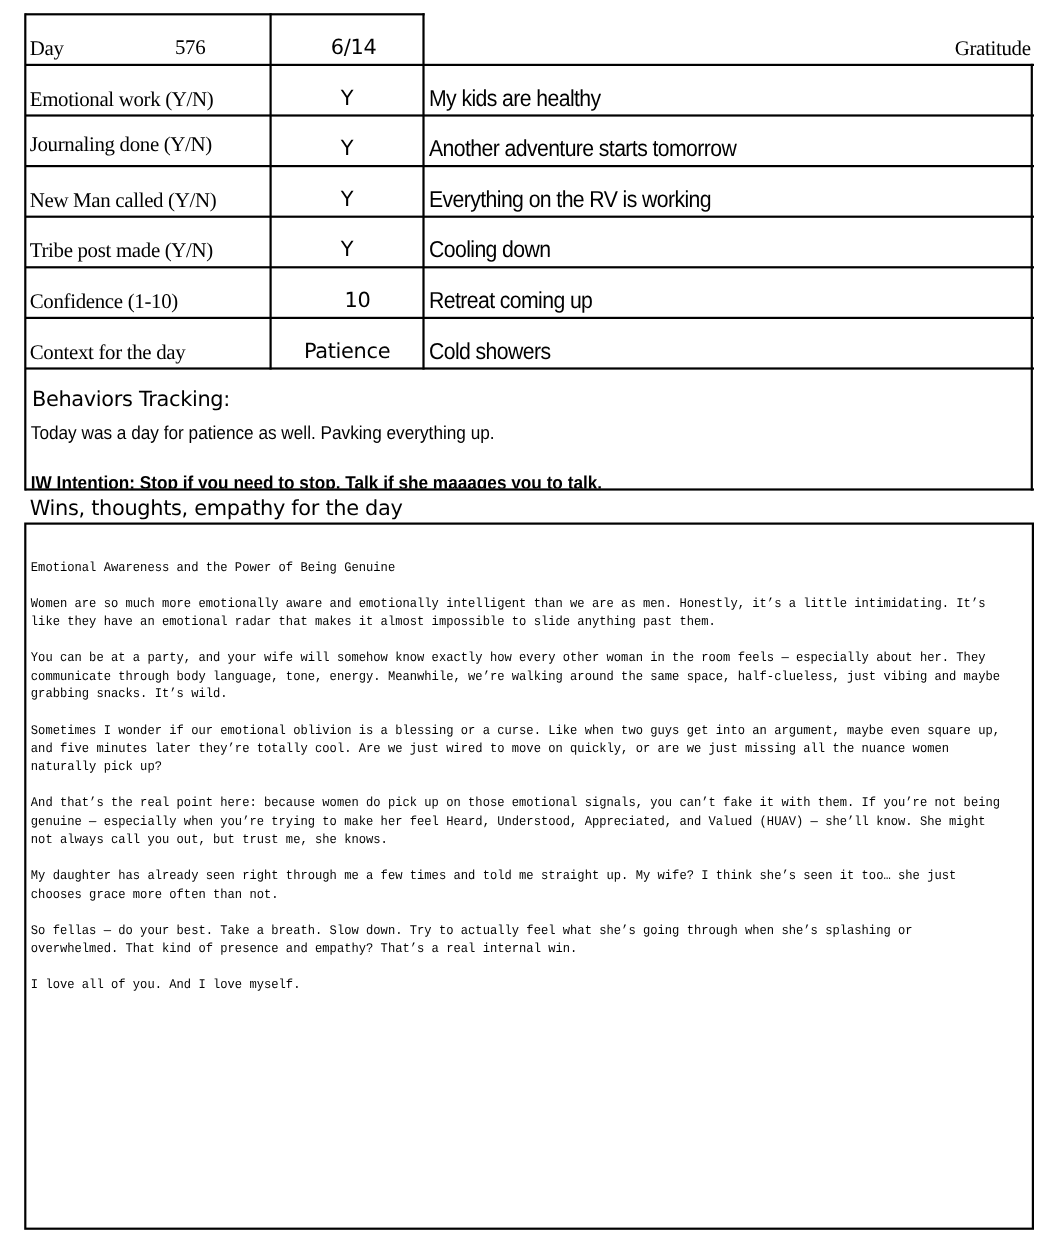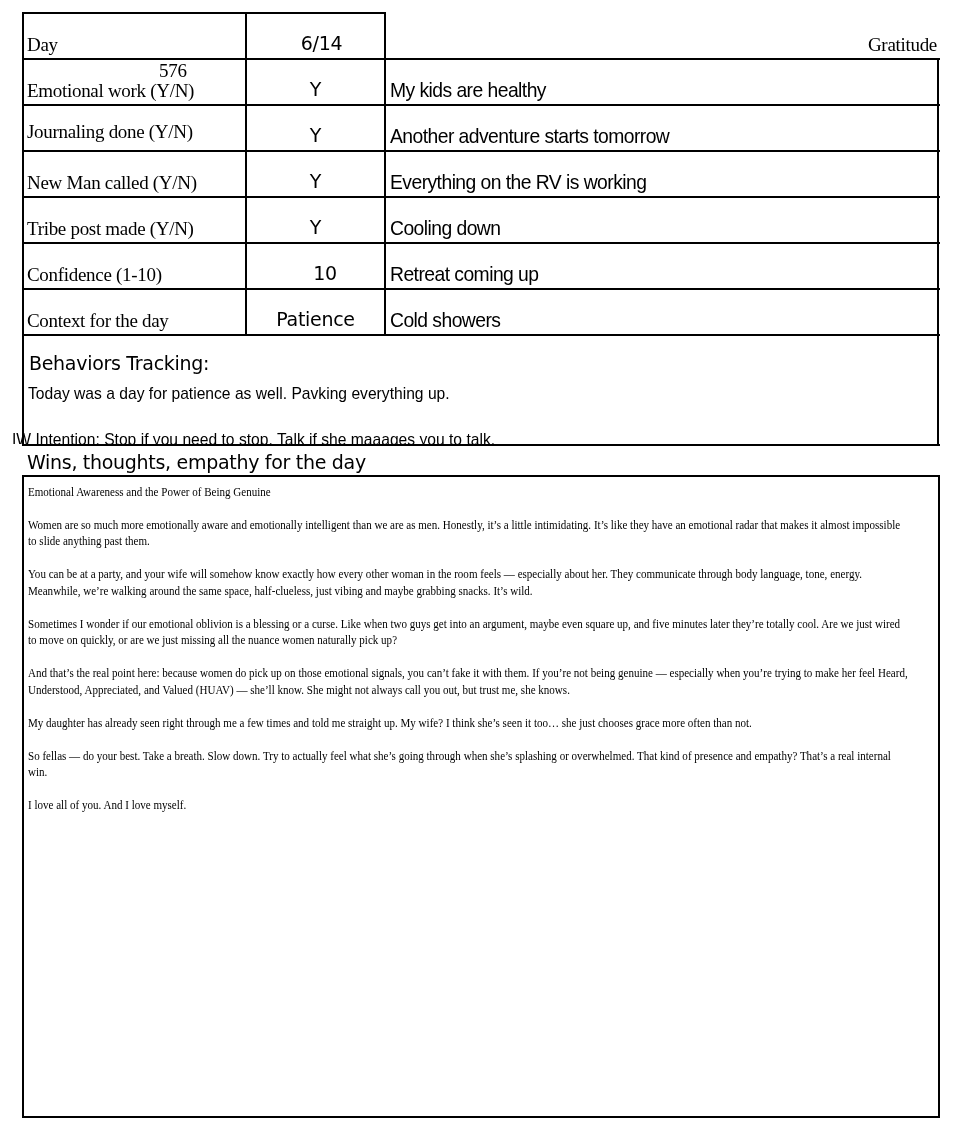--- a/index.html
+++ b/index.html
@@ -12,21 +12,21 @@
 
     .cell-text { position: absolute; white-space: nowrap; line-height: 1; }
     .label { font-family: Liberation Serif, serif; font-size: 19px; letter-spacing: -0.3px; }
     .val { font-family: "DejaVu Sans", sans-serif; font-size: 19px; text-align: center; letter-spacing: -0.3px; }
     .grat { font-family: "Liberation Sans", sans-serif; font-size: 21px; letter-spacing: -0.6px; transform: scaleX(0.92); transform-origin: left center; }
 
     .section-title { font-family: "DejaVu Sans", sans-serif; font-size: 19px; letter-spacing: -0.3px; white-space: nowrap; }
     .behavior-line { font-family: "Liberation Sans", sans-serif; font-size: 17px; white-space: nowrap; transform: scaleX(0.92); transform-origin: left center; }
 
     .wins-box { overflow: hidden; }
-    .wins-body { font-family: Liberation Serif, serif; font-size: 12px; line-height: 16.5px; padding: 7px 0 0 4px; white-space: normal; }
+    .wins-body { font-family: Liberation Mono, monospace; font-size: 12px; line-height: 16.5px; padding: 7px 0 0 4px; white-space: normal; margin-top: 24px; }
     .wins-body p { margin: 0 0 16.5px 0; width: 960px; transform: scaleX(0.92); transform-origin: left top; }
     .wins-body p.title { margin-bottom: 16px; }
   </style>
 </head>
 <body>
 
 <div>
 
   <div class="line-h" style="left:23px; top:12px; width:363px;"></div>
   <div class="line-h" style="left:23px; top:58px; width:917px;"></div>
@@ -37,21 +37,21 @@
   <div class="line-h" style="left:23px; top:288px; width:917px;"></div>
   <div class="line-h" style="left:23px; top:334px; width:917px;"></div>
   <div class="line-h" style="left:23px; top:444px; width:917px;"></div>
 
   <div class="line-v" style="left:22px; top:12px; height:434px;"></div>
   <div class="line-v" style="left:245px; top:12px; height:324px;"></div>
   <div class="line-v" style="left:384px; top:12px; height:324px;"></div>
   <div class="line-v" style="left:937px; top:58px; height:388px;"></div>
 
   <span class="cell-text label" style="left:27px; top:35px;">Day</span>
-  <span class="cell-text label" style="left:159px; top:34px;margin-top:27px;">576</span>
+  <span class="cell-text label" style="left:159px; top:34px;">576</span>
   <span class="cell-text val" style="left:247px; width:149px; top:34px;">6/14</span>
   <span class="cell-text label" style="left:386px; width:551px; top:35px; text-align:right;">Gratitude</span>
 
   <span class="cell-text label" style="left:27px; top:81px;">Emotional work  (Y/N)</span>
   <span class="cell-text val" style="left:247px; width:137px; top:80px;">Y</span>
   <span class="cell-text grat" style="left:390px; top:79px;">My kids are healthy</span>
 
   <span class="cell-text label" style="left:27px; top:122px;text-align:center;">Journaling done (Y/N)</span>
   <span class="cell-text val" style="left:247px; width:137px; top:126px;">Y</span>
   <span class="cell-text grat" style="left:390px; top:125px;">Another adventure starts tomorrow</span>
@@ -69,21 +69,21 @@
   <span class="cell-text grat" style="left:390px; top:263px;">Retreat coming up</span>
 
   <span class="cell-text label" style="left:27px; top:311px;">Context for the day</span>
   <span class="cell-text val" style="left:247px; width:137px; top:310px;">Patience</span>
   <span class="cell-text grat" style="left:390px; top:309px;">Cold showers</span>
 </div>
 
 <div>
   <span class="abs section-title" style="left:29px; top:352px;text-align:center;">Behaviors Tracking:</span>
   <span class="abs behavior-line" style="left:28px; top:384px;">Today was a day for patience as well.  Pavking everything up.</span>
-  <div class="abs" style="left:12px; top:420px; width:782px; height:24px; overflow:hidden;">
+  <div class="abs" style="left:28px; top:420px; width:782px; height:24px; overflow:hidden;font-weight:bold;">
     <span class="abs behavior-line" style="left:0px; top:10px; text-decoration: underline;">IW Intention: Stop if you need to stop.  Talk if she maaages you to talk.</span>
   </div>
 </div>
 
 <span class="abs section-title" style="left:27px; top:451px;">Wins, thoughts, empathy for the day</span>
 
 <div class="abs wins-box" style="left:22px; top:475px; width:918px; height:643px; border:2px solid #000;">
   <div class="wins-body">
     <p class="title">Emotional Awareness and the Power of Being Genuine</p>
     <p>Women are so much more emotionally aware and emotionally intelligent than we are as men. Honestly, it’s a little intimidating. It’s like they have an emotional radar that makes it almost impossible to slide anything past them.</p>

